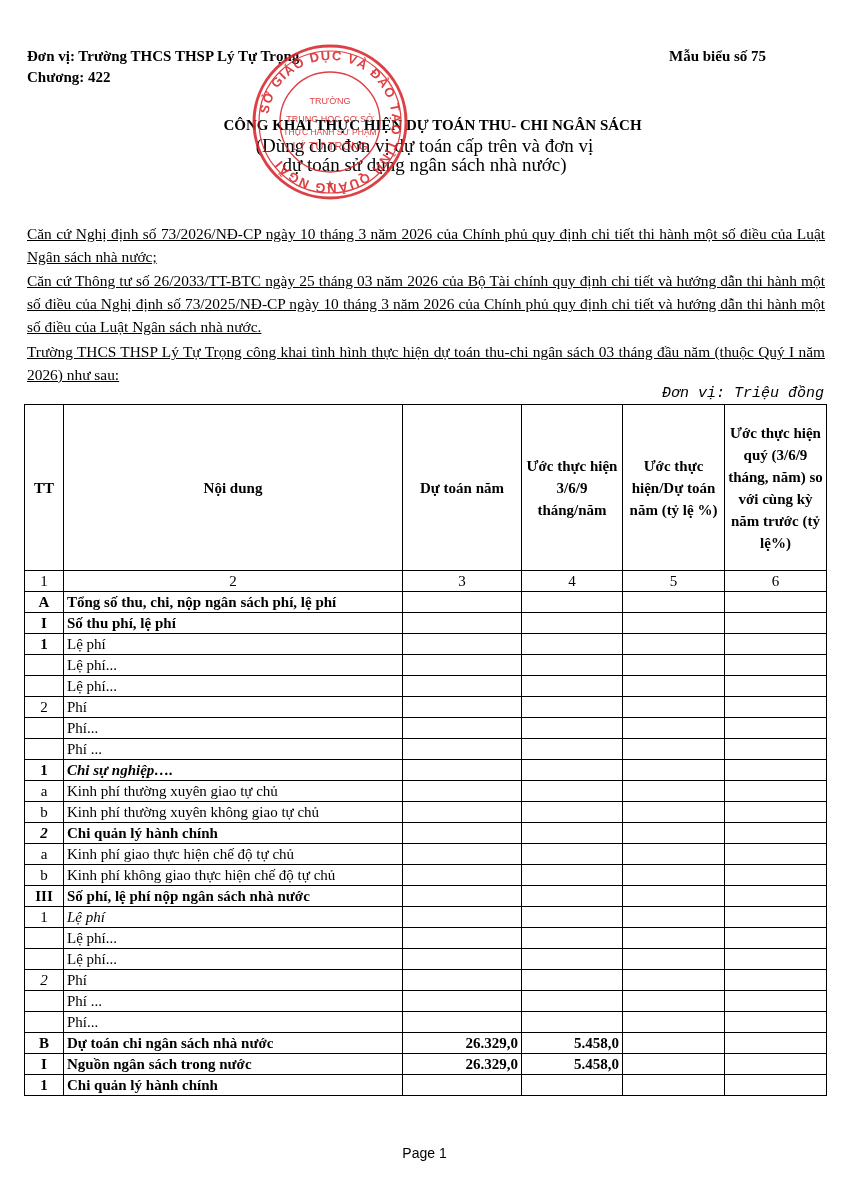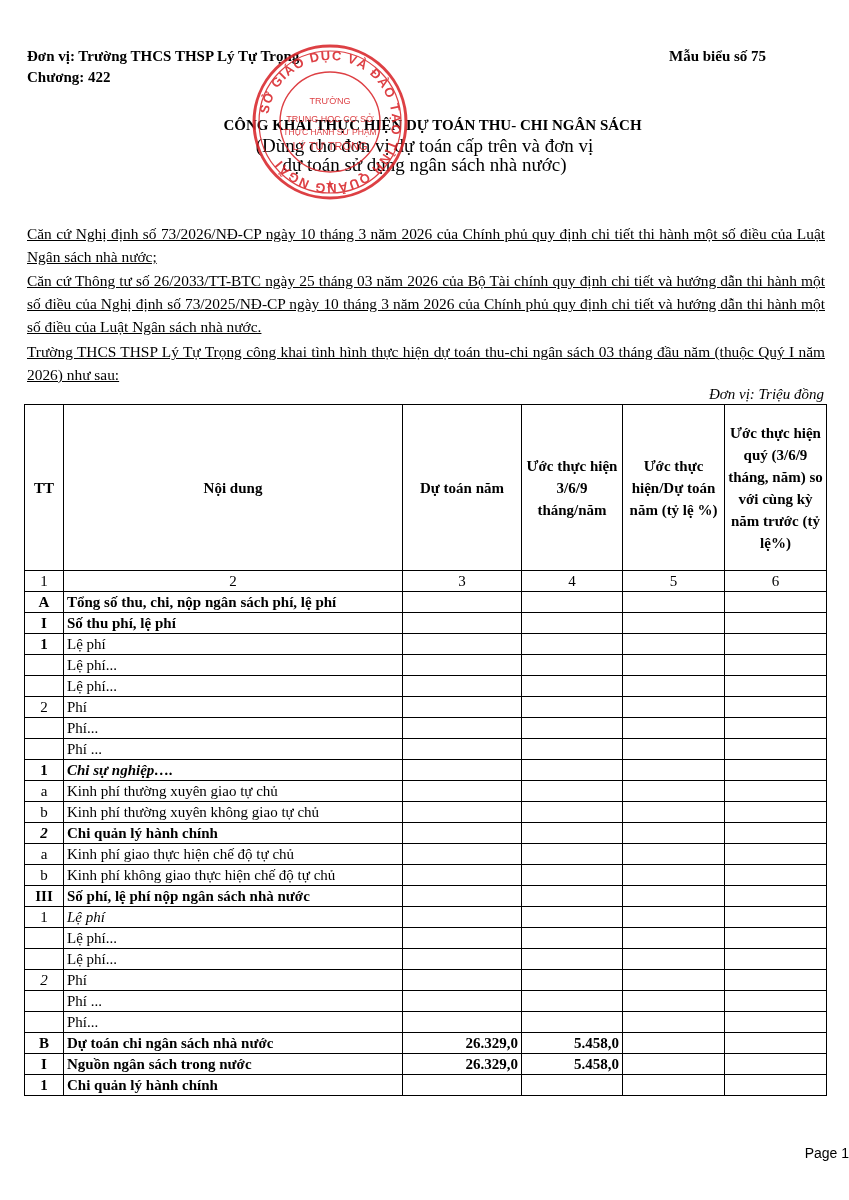--- a/index.html
+++ b/index.html
@@ -9,33 +9,33 @@
   .hdr-left { left:27px; top:46px; font-weight:bold; font-size:15px; line-height:21px; }
   .hdr-right { left:669px; top:46px; font-weight:bold; font-size:15px; line-height:21px; }
   .title-block { left:0; width:849px; top:114px; text-align:center; }
   .title-block .t1 { font-weight:bold; font-size:15px; line-height:22px; padding-left:16px; }
   .title-block .t2 { font-weight:bold; font-size:15px; line-height:20px; }
   .title-block .t3 { font-size:19px; line-height:19px; }
   .para { left:27px; width:798px; font-size:15.4px; line-height:23px; text-align:justify;text-decoration:underline; }
   .p1 { top:222px; }
   .p2 { top:269px; }
   .p3 { top:340px; }
-  .unit { right:25px; top:384px; font-style:italic; font-size:15px; line-height:20px; }
+  .unit { right:25px; top:384px; font-style:italic; font-size:15px; line-height:20px;font-family:Liberation Mono, monospace; }
   table.budget { position:absolute; left:24px; top:404px; width:802px;
                  border-collapse:collapse; table-layout:fixed; font-size:15px; }
   table.budget td, table.budget th { border:1.4px solid #000; padding:0 3px; overflow:hidden; white-space:nowrap; }
   table.budget th { font-weight:bold; text-align:center; vertical-align:middle; line-height:22px; white-space:normal; }
   .head-row th { height:165px;margin-top:36px; }
   .num-row td { height:20px; text-align:center; line-height:20px; }
   .body-row td { height:20px; line-height:20px; }
   .tt { text-align:center; }
   .num { text-align:right; font-weight:bold; }
   .b { font-weight:bold; }
   .i { font-style:italic; }
-  .footer { left:0; width:849px; top:1145px; text-align:right;
+  .footer { left:0; width:849px; top:1145px; text-align:center;
             font-family:"Liberation Sans", "DejaVu Sans", sans-serif; font-size:14px; }
   .stamp { left:250px; top:42px; width:160px; height:160px; pointer-events:none; opacity:0.88; }
 </style>
 </head>
 <body>
 
 <div class="abs hdr-left">
   <div>Đơn vị: Trường THCS THSP Lý Tự Trọng</div>
   <div>Chương: 422</div>
 </div>

